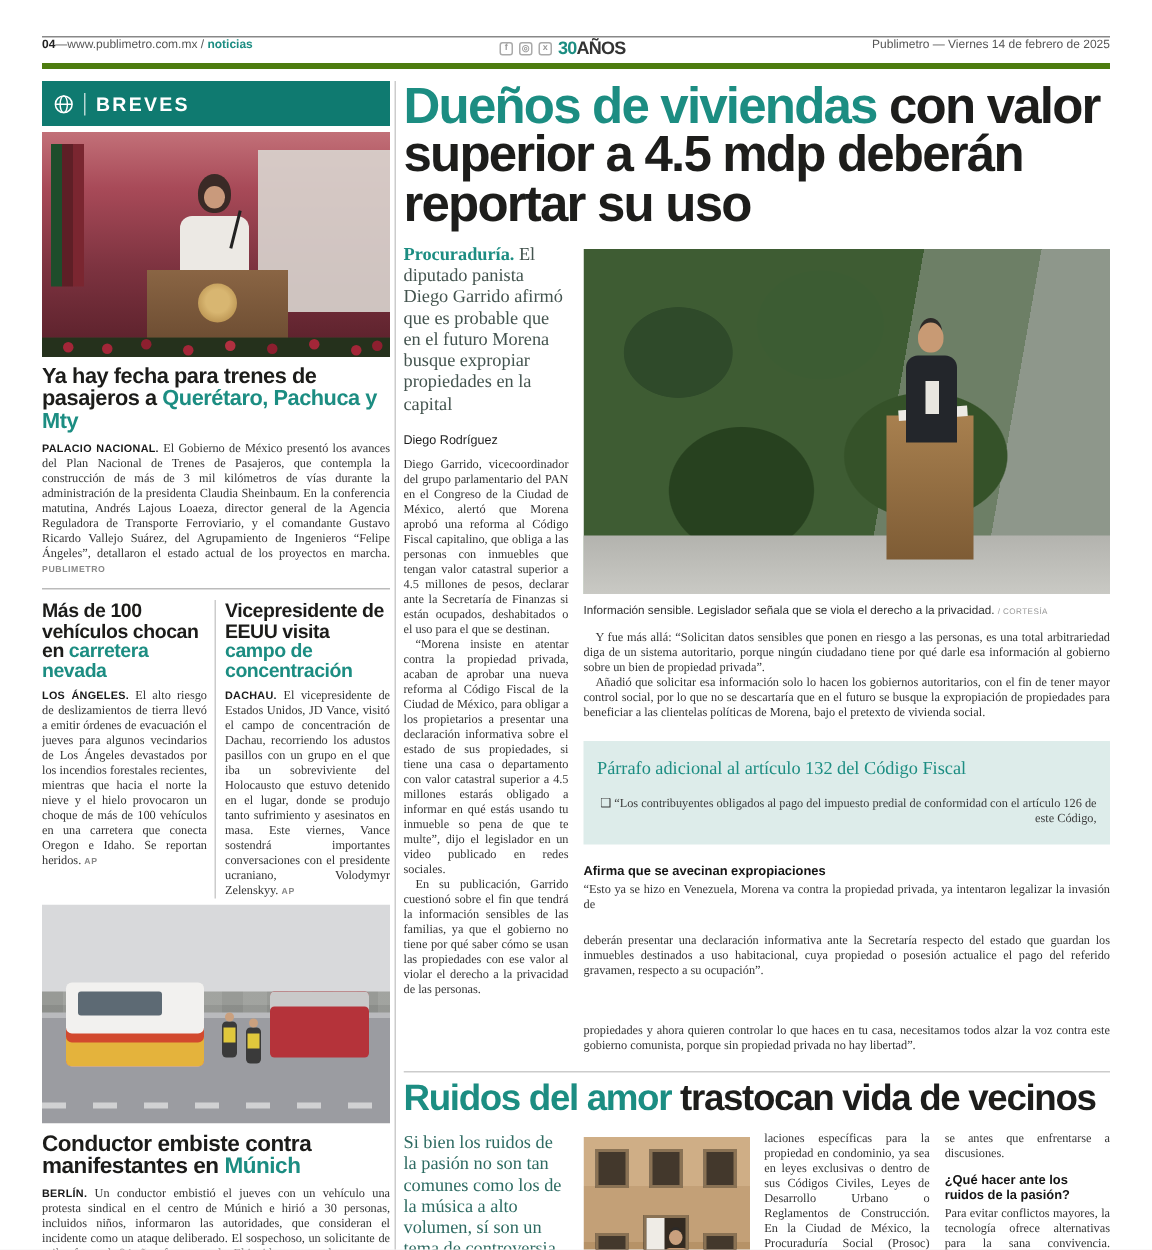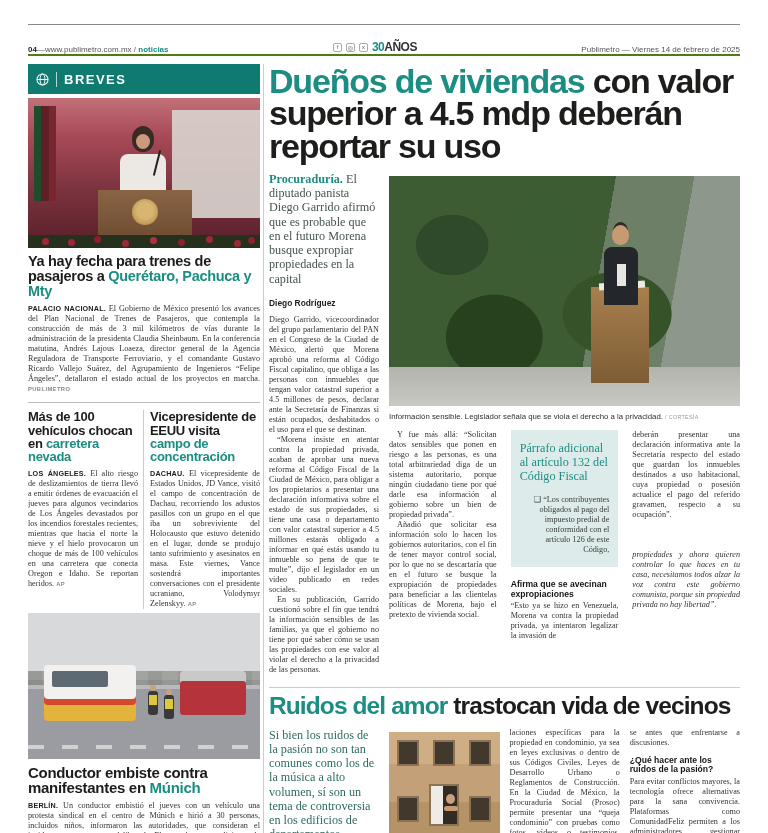--- a/index.html
+++ b/index.html
@@ -1,21 +1,21 @@
 <!DOCTYPE html>
 <html><head>
 <meta charset="utf-8">
 <style>
   * { margin:0; padding:0; box-sizing:border-box; }
   body { background:#e8e8e8; font-family:"Liberation Sans", sans-serif; }
   .page { width:768px; height:833px; background:#fff; margin:0 auto; position:relative; overflow:hidden; color:#2c2c2c; }
 
   
-  .topbar { margin:24px 28px 0; border-top:1px solid #888; border-bottom:2px solid #4d7c0f; height:32px;
-            display:flex; align-items:flex-end; justify-content:space-between; font-size:8px; color:#555; }
+  .topbar { margin:24px 28px 0; border-top:1px solid #888; border-bottom:4px solid #4d7c0f; height:22px;
+            display:flex; align-items:flex-start; justify-content:space-between; font-size:8px; color:#555; }
   .tb-left b { color:#222; }
   .tb-left .section { color:#1c8d82; font-weight:700; }
   .tb-center { display:flex; align-items:center; gap:4px; }
   .soc { width:9px; height:9px; border:1px solid #aaa; border-radius:2px; color:#999; font-size:6px;
          display:inline-flex; align-items:center; justify-content:center; font-weight:700; }
   .logo30 { font-weight:800; font-size:12px; letter-spacing:-0.5px; }
   .logo30 .teal { color:#1c8d82; }
   .logo30 .dark { color:#333; }
   .tb-right { font-size:8px; color:#555; }
 
@@ -75,21 +75,21 @@
 
   .munich-head { font-size:15px; font-weight:800; line-height:1.03; letter-spacing:-0.3px; margin:4px 0 5px; color:#1c1c1a; }
 
   
   .right-col { flex:1; overflow:hidden; }
   .main-head { font-size:34px; font-weight:800; line-height:0.95; letter-spacing:-1.2px; color:#1d1d1b; margin:1px 0 10px; }
   .article-grid { display:flex; gap:10px; }
   .a-col1 { width:110px; flex:none; }
   .lede { font-family:"Liberation Serif", serif; font-size:12.2px; line-height:1.17; color:#44544f; margin:0 0 12px; }
   .lede .lead { color:#1c8d82; font-weight:700; }
-  .byline { font-size:8.4px; font-weight:700; color:#1d1d1d; margin:0 0 7px; }
+  .byline { font-size:8.4px; font-weight:400; color:#1d1d1d; margin:0 0 7px; }
   .indent { text-indent:8px; }
 
   .a-rest { flex:1; min-width:0; }
   .photo3 { height:230px; }
   .p3-bg { position:absolute; inset:0;
     background:
       radial-gradient(60px 50px at 18% 30%, #2f4a2a 0 60%, transparent 61%),
       radial-gradient(70px 60px at 45% 22%, #3c5c33 0 60%, transparent 61%),
       radial-gradient(80px 70px at 30% 70%, #27411f 0 60%, transparent 61%),
       radial-gradient(90px 70px at 65% 60%, #355229 0 60%, transparent 61%),
@@ -99,28 +99,28 @@
   .p3-podium { position:absolute; right:26%; bottom:10%; width:58px; height:96px; background:linear-gradient(180deg,#a8804f,#7e5c35); }
   .p3-paper { position:absolute; right:27%; bottom:51%; width:46px; height:7px; background:#eceae4; transform:rotate(-4deg); }
   .p3-man-torso { position:absolute; right:29%; bottom:44%; width:34px; height:58px; border-radius:8px 8px 0 0; background:#23262b; }
   .p3-man-shirt { position:absolute; right:32.5%; bottom:52%; width:9px; height:22px; background:#e8e6e0; }
   .p3-man-head { position:absolute; right:31.5%; bottom:70%; width:17px; height:20px; border-radius:50% 50% 46% 46%; background:#c89a74; box-shadow:0 -4px 0 -1px #2d2a28; }
 
   .caption { font-size:7.8px; line-height:1.25; color:#2e2e2e; margin:4px 0 8px; }
   .caption b { font-weight:400; }
   .pcredit { font-size:5.4px; color:#999; letter-spacing:.3px; }
 
-  .three-cols { display:flex; gap:14px; }
+  .three-cols { display:flex; gap:14px;flex-direction:column; }
   .three-cols > div { flex:1; min-width:0; }
 
   .quotebox { background:#ddecea; padding:11px 9px 12px; margin-bottom:13px; }
   .quotebox h4 { font-family:"Liberation Serif", serif; font-weight:400; color:#1c8d82; font-size:12.2px; line-height:1.15; margin:0 0 12px; }
   .quotebox .body { color:#3a3a3a; text-align:right; }
   .subhead { font-size:8.6px; font-weight:700; color:#151515; line-height:1.15; margin:0 0 2px; }
-  .gap-top { margin-top:30px;font-style:italic; }
+  .gap-top { margin-top:30px; }
 
   
   .ruidos { border-top:1px solid #ccc; margin-top:12px; padding-top:5px; }
   .ruidos-head { font-size:24.5px; font-weight:800; letter-spacing:-0.9px; line-height:1; color:#1d1d1b; margin:1px 0 9px; }
   .ruidos-grid { display:flex; gap:10px; }
   .ruidos-grid > div { flex:1; min-width:0; }
   .lede2 { font-family:"Liberation Serif", serif; font-size:12.2px; line-height:1.17; color:#2e6b62; margin:0 0 14px; }
 
   .photo4 { height:108px; }
   .p4-wall { position:absolute; inset:0; background:linear-gradient(180deg,#cfae86 0 30%, #c3a077 30% 65%, #b69267 65% 100%); }

